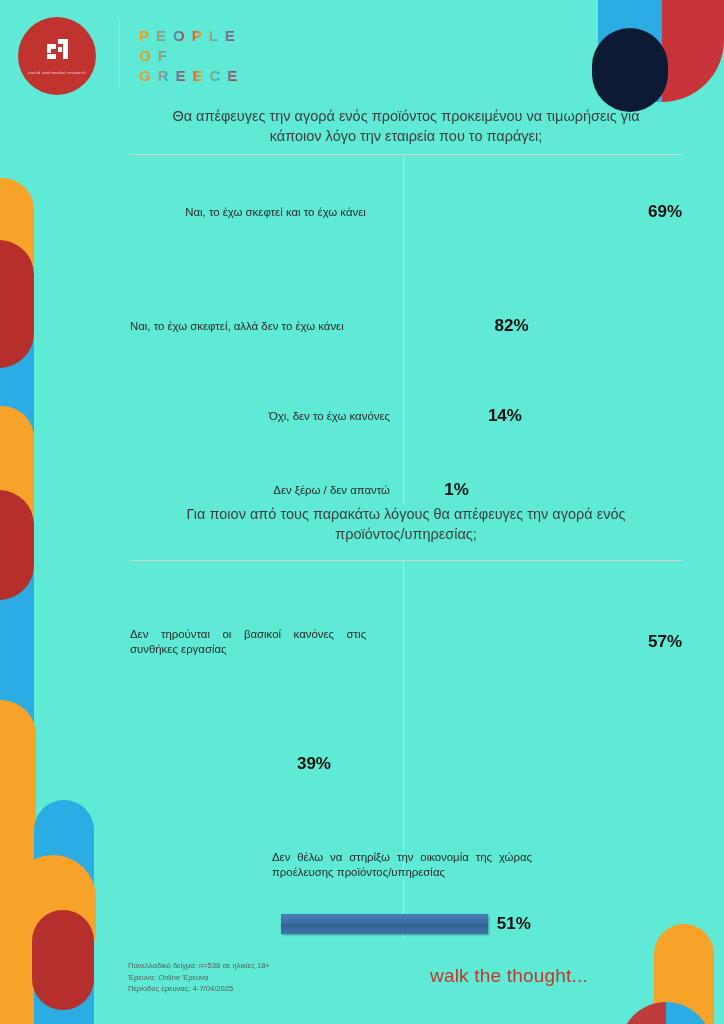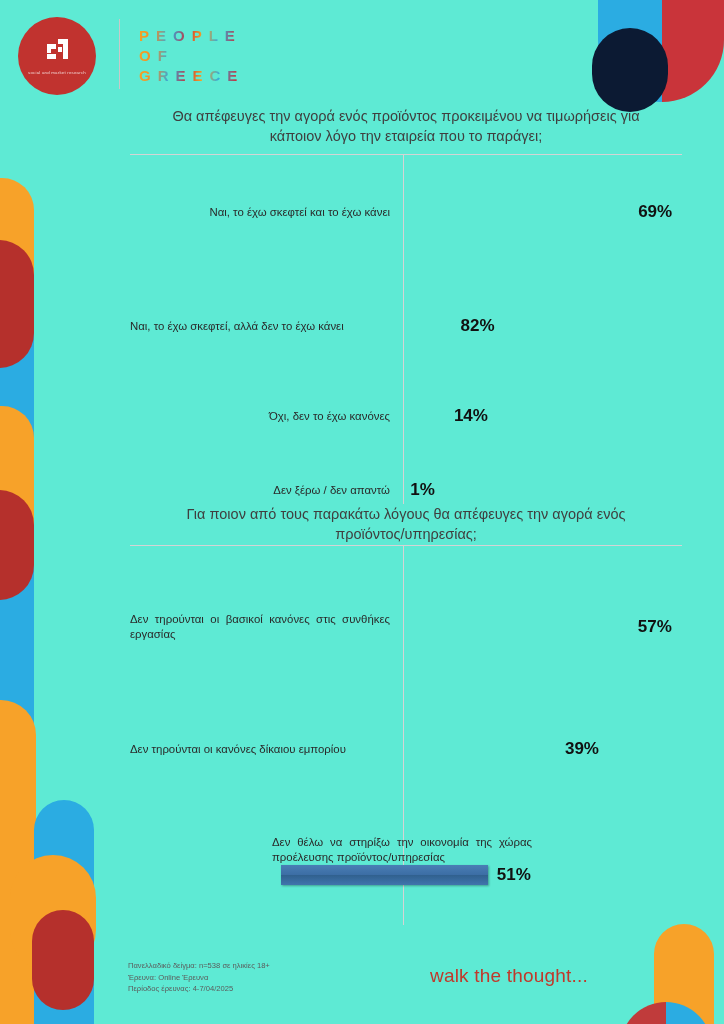--- a/index.html
+++ b/index.html
@@ -123,21 +123,21 @@
   }
   .chart-area { position: relative; }
   .top-rule {
     position: absolute; left: 0; right: 0; top: 0;
     height: 1px; background: #d4d4d4;
   }
   .axis {
     position: absolute; top: 0; bottom: 0; left: 273px;
     width: 1px; background: #d4d4d4;
   }
-  .row { position: relative; display: flex; align-items: center; }
+  .row { position: relative; display: flex; align-items: center; gap: 34px; }
   .row-label {
     width: 268px; padding-right: 8px; box-sizing: border-box;
     text-align: justify; text-align-last: right;
     font-size: 11.4px; line-height: 15px; color: #2a2a2a;
   }
   .row-label.justified { text-align-last: left; text-align: justify; }
   .bar-wrap { position: relative; flex: 1; display: flex; align-items: center; }
   .bar {
     height: 100%;
     box-shadow: 1px 1px 2px rgba(0,0,0,.32);
@@ -230,32 +230,31 @@
           <div class="bar-wrap">
             <div class="bar dred" style="width: 3.35px;"></div>
             <div class="bar-value">1%</div>
           </div>
         </div>
       </div>
   </div>
 
   <div class="chart-block" style="top:504px">
     <div class="chart-title">Για ποιον από τους παρακάτω λόγους θα απέφευγες την αγορά ενός προϊόντος/υπηρεσίας;</div>
-    <div class="chart-area" id="chart-area-2" style="height:380px;margin-top:1px">
+    <div class="chart-area" id="chart-area-2" style="height:380px;margin-top:16px">
       <div class="top-rule"></div>
       <div class="axis"></div>
     <div class="row" style="position: absolute; left: 0px; right: 0px; top: 58px; height: 48px;">
           <div class="row-label justified">Δεν τηρούνται οι βασικοί κανόνες στις συνθήκες εργασίας</div>
           <div class="bar-wrap">
             <div class="bar red" style="width: 230.85px;"></div>
             <div class="bar-value">57%</div>
           </div>
         </div>
         <div class="row" style="position: absolute; left: 0px; right: 0px; top: 180px; height: 48px;">
-          <div class="row-label justified">Δεν τηρούνται οι κανόνες δίκαιου εμπορίου</div>
           <div class="bar-wrap">
             <div class="bar orange" style="width: 157.95px;"></div>
             <div class="bar-value">39%</div>
           </div>
         </div>
         <div class="row" style="position: absolute; left: 0px; right: 0px; top: 290px; height: 48px; flex-direction: column;">
           <div class="row-label justified">Δεν θέλω να στηρίξω την οικονομία της χώρας προέλευσης προϊόντος/υπηρεσίας</div>
           <div class="bar-wrap">
             <div class="bar blue" style="width: 206.55px;"></div>
             <div class="bar-value">51%</div>

